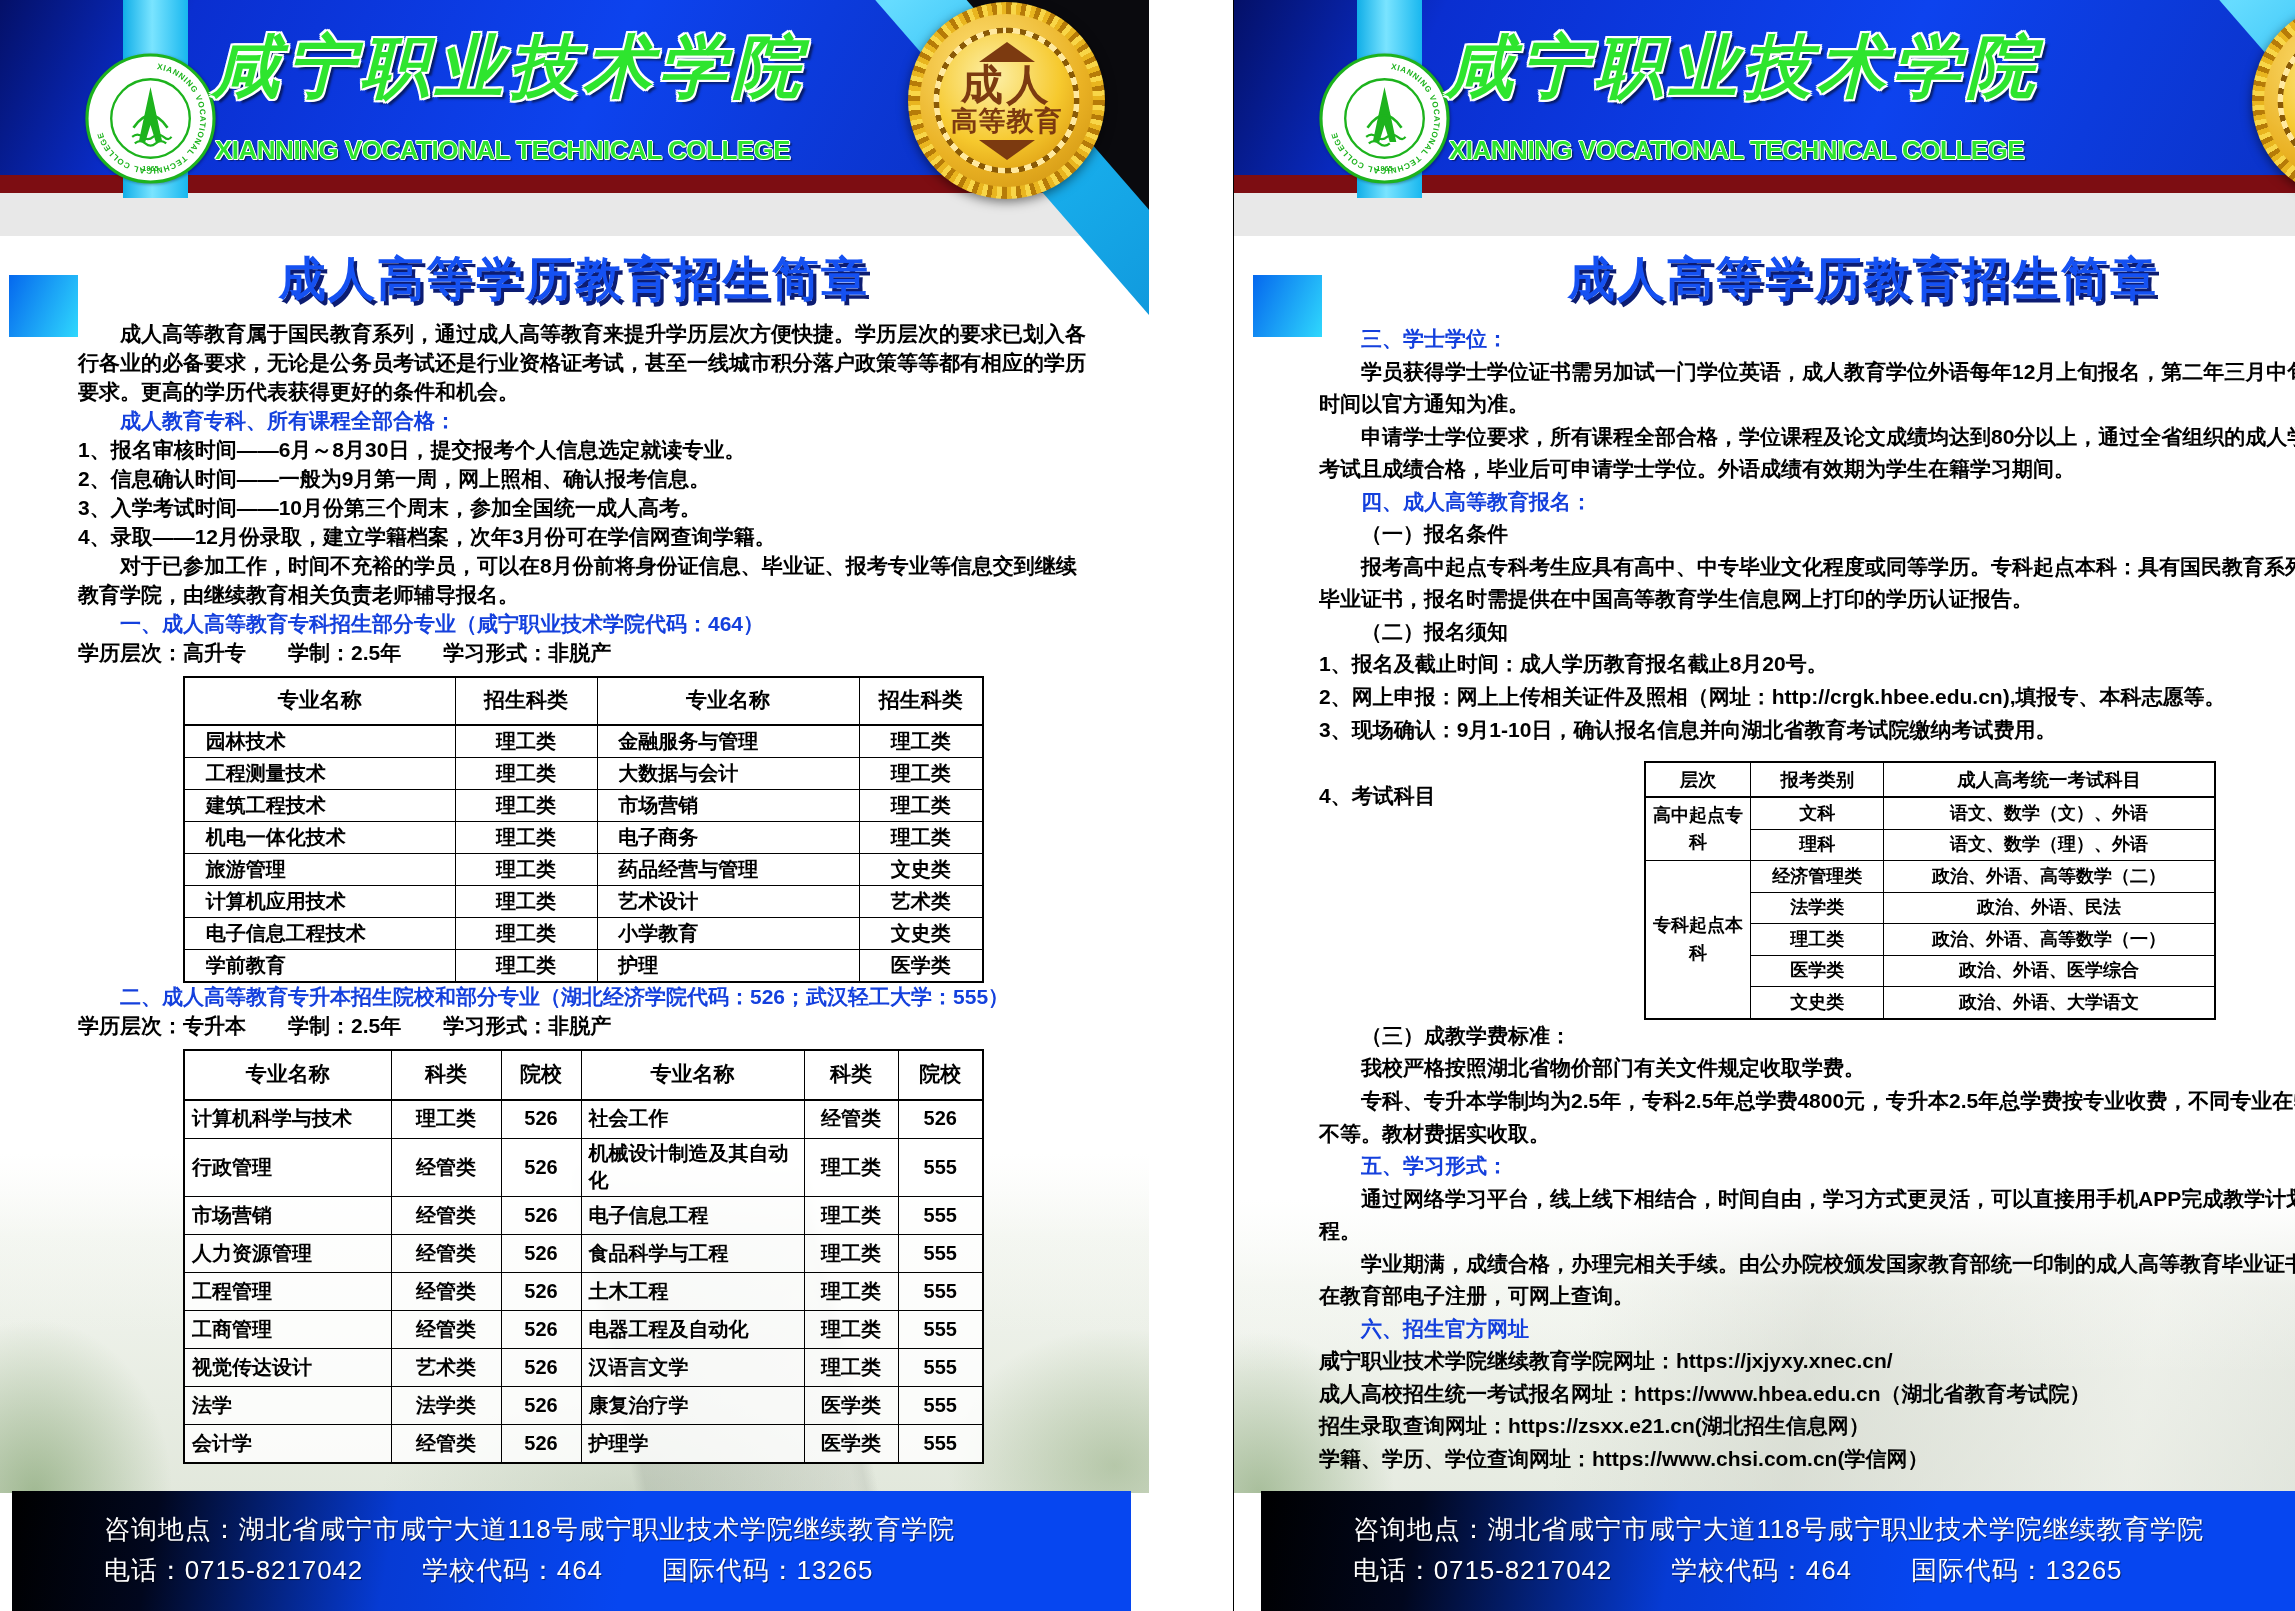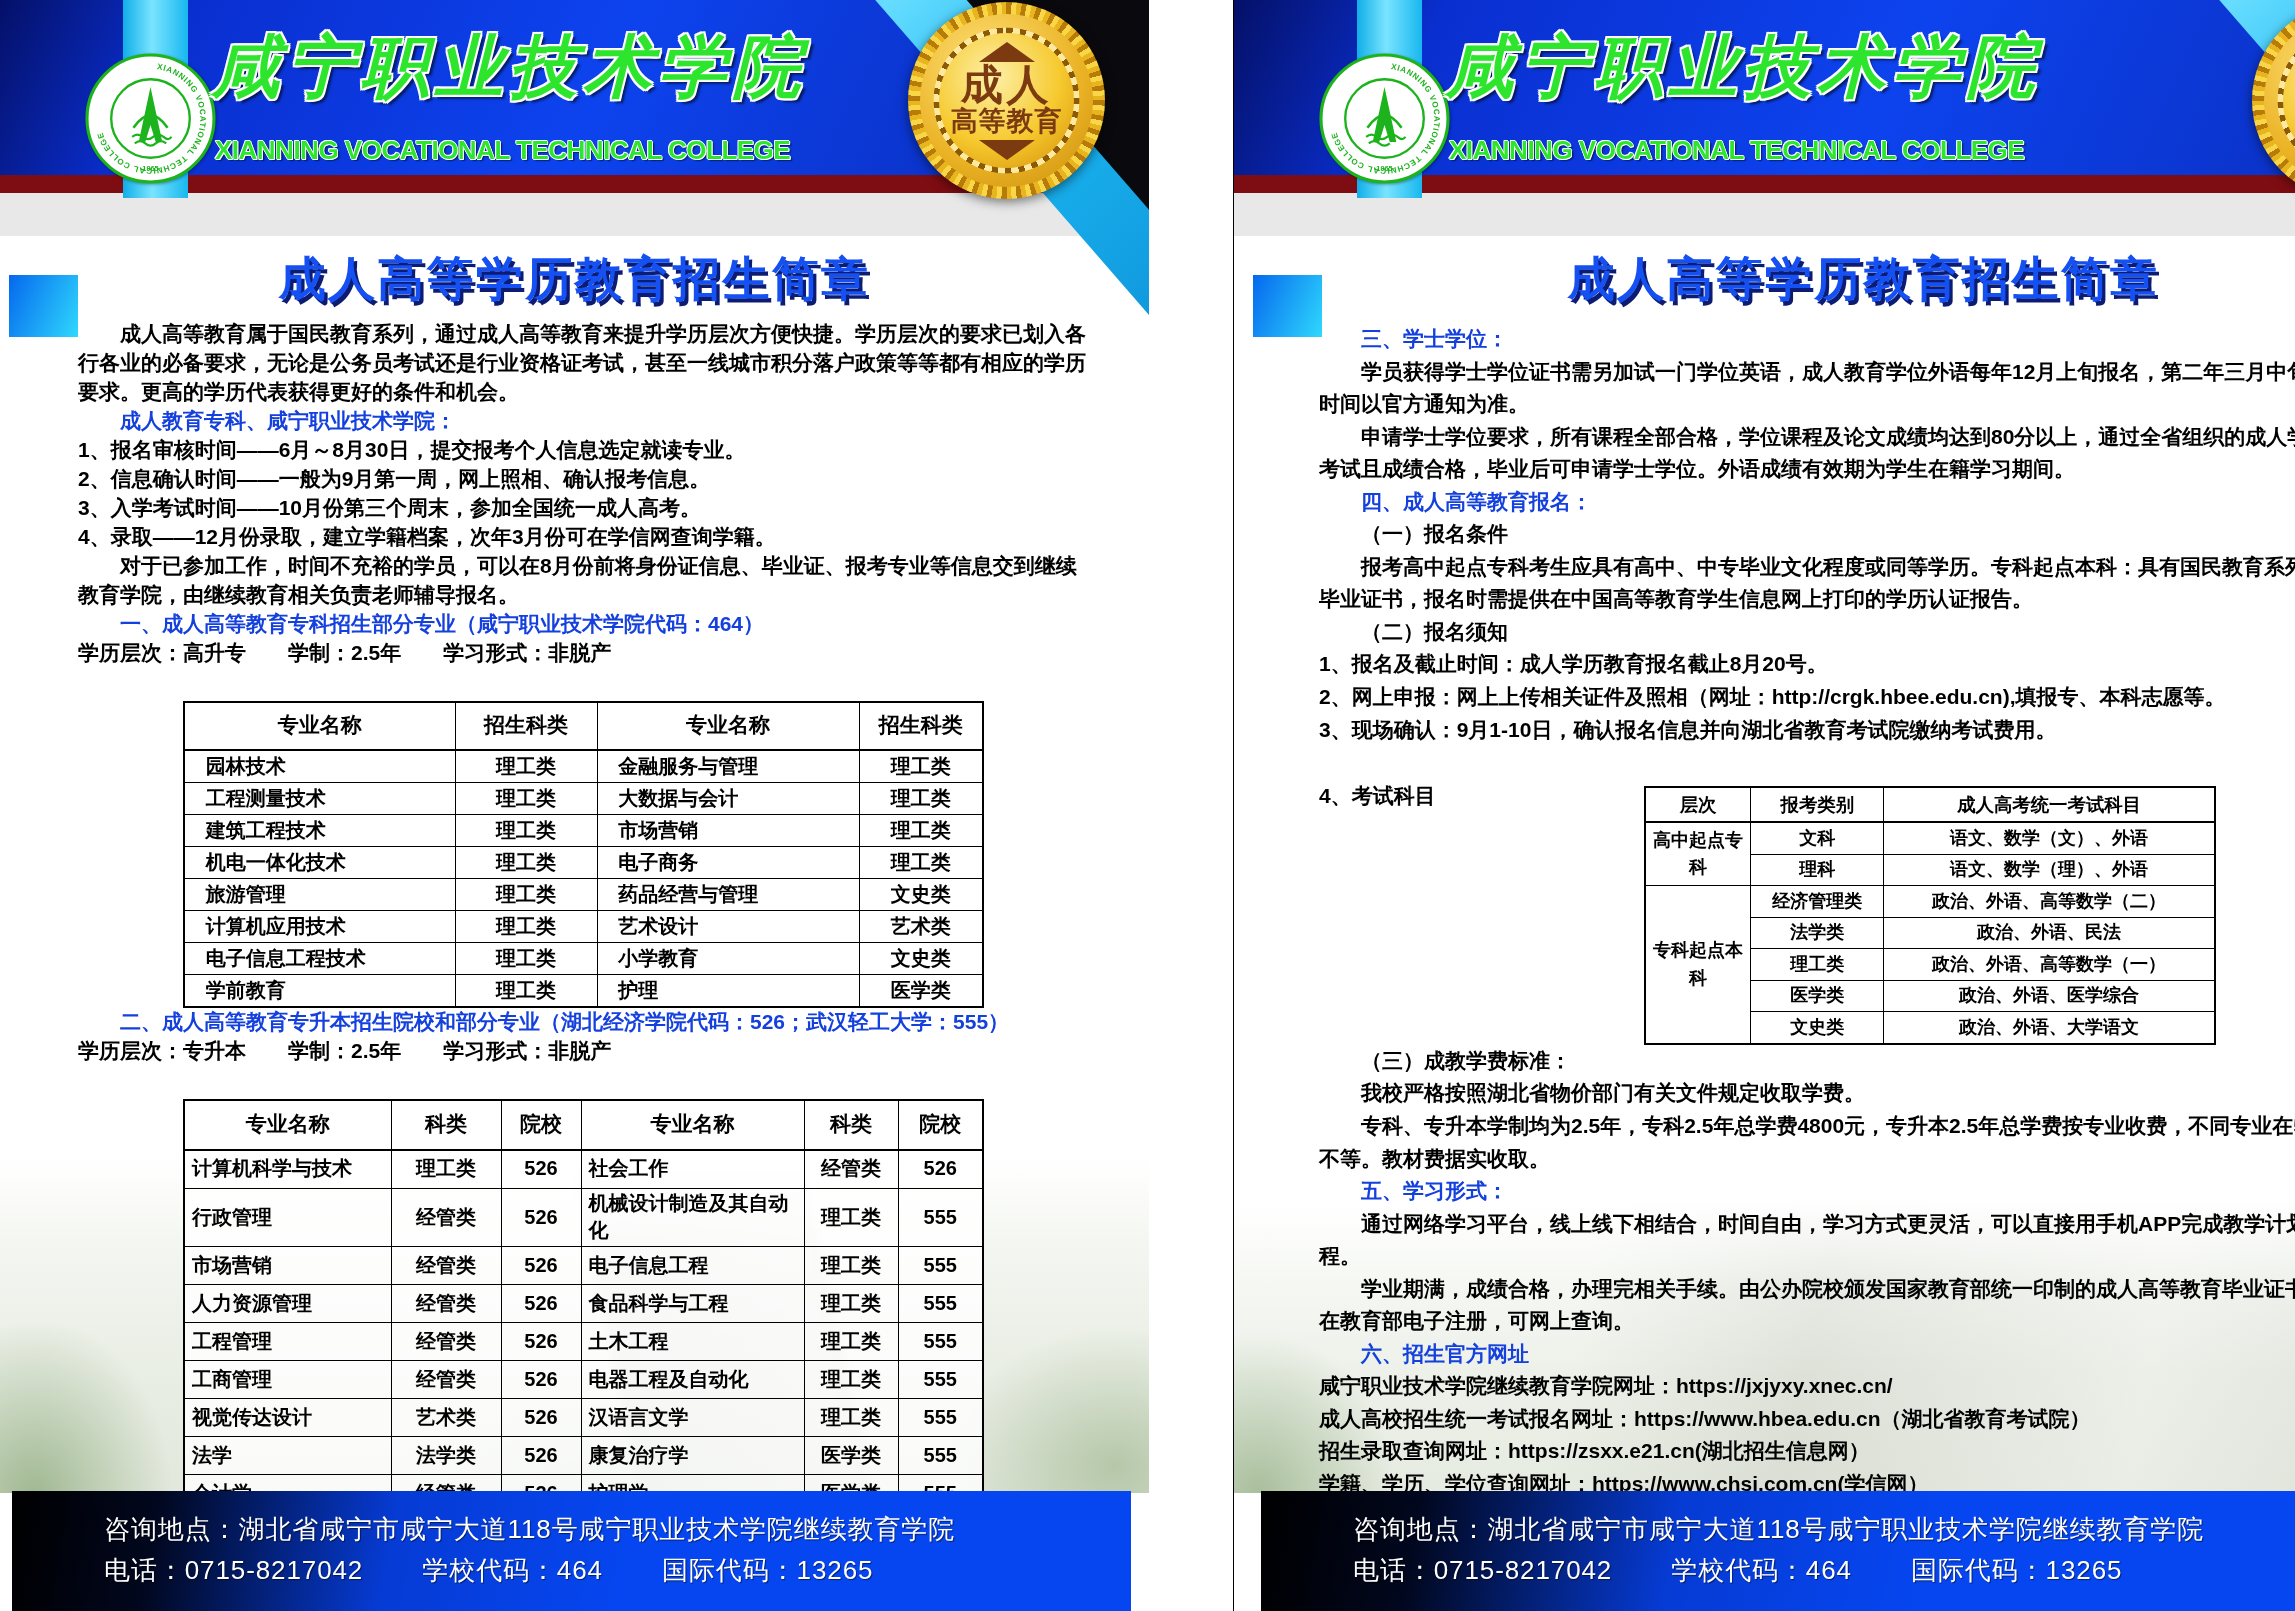--- a/index.html
+++ b/index.html
@@ -60,21 +60,21 @@
   .content{position:relative;z-index:2;color:#000;font-weight:600}
   .page-left .content{padding:9.2px 60px 0 78px;font-size:21px;line-height:1.38}
   .page-right .content{padding:12px 69px 0 85px;font-size:21px;line-height:1.55}
   .content p{margin:0}
   .indent{text-indent:2em}
   .h-blue{color:#1440dd;font-weight:900}
   .h-inline{text-indent:2em}
   .mt-sm{margin-top:6.4px}.mt-lg{margin-top:24px}
 
   
-  table.t{border-collapse:collapse;border:2.8px solid #000;margin:33px auto 0 auto;
+  table.t{border-collapse:collapse;border:2.8px solid #000;margin:8px auto 0 auto;
     background:rgba(255,255,255,.82);table-layout:fixed}
   .t th,.t td{border:1.4px solid #000;text-align:center;font-weight:600;overflow:hidden}
   .t th{border-bottom:2.8px solid #000}
   .t1{width:799px}
   .t1 th{height:44px;font-size:21px}
   .t1 td{height:29px;font-size:20px}
   .t1 col:nth-child(1){width:271px}.t1 col:nth-child(2){width:142px}
   .t1 col:nth-child(3){width:262px}.t1 col:nth-child(4){width:124px}
   .t1 td:nth-child(1),.t1 td:nth-child(3){text-align:left;padding-left:20.7px}
   .t2{width:799px}
@@ -168,21 +168,21 @@
 
     <div class="title-row">
       <div class="title-block"></div>
       <h1 class="poster-title">成人高等学历教育招生简章</h1>
     </div>
 
     <div class="bg-photo"></div>
 
     <div class="content">
       <p class="indent">成人高等教育属于国民教育系列，通过成人高等教育来提升学历层次方便快捷。学历层次的要求已划入各行各业的必备要求，无论是公务员考试还是行业资格证考试，甚至一线城市积分落户政策等等都有相应的学历要求。更高的学历代表获得更好的条件和机会。</p>
-      <p class="h-blue h-inline mt-sm">成人教育专科、咸宁职业技术学院：</p>
+      <p class="h-blue h-inline mt-sm">成人教育专科、所有课程全部合格：</p>
       <div>
           <div class="list-line">1、报名审核时间——6月～8月30日，提交报考个人信息选定就读专业。</div>
           <div class="list-line">2、信息确认时间——一般为9月第一周，网上照相、确认报考信息。</div>
           <div class="list-line">3、入学考试时间——10月份第三个周末，参加全国统一成人高考。</div>
           <div class="list-line">4、录取——12月份录取，建立学籍档案，次年3月份可在学信网查询学籍。</div>
         </div>
       <p class="indent">对于已参加工作，时间不充裕的学员，可以在8月份前将身份证信息、毕业证、报考专业等信息交到继续教育学院，由继续教育相关负责老师辅导报名。</p>
 
       <p class="h-blue h-inline mt-lg">一、成人高等教育专科招生部分专业（咸宁职业技术学院代码：464）</p>
       <p>学历层次：高升专　　学制：2.5年　　学习形式：非脱产</p>

